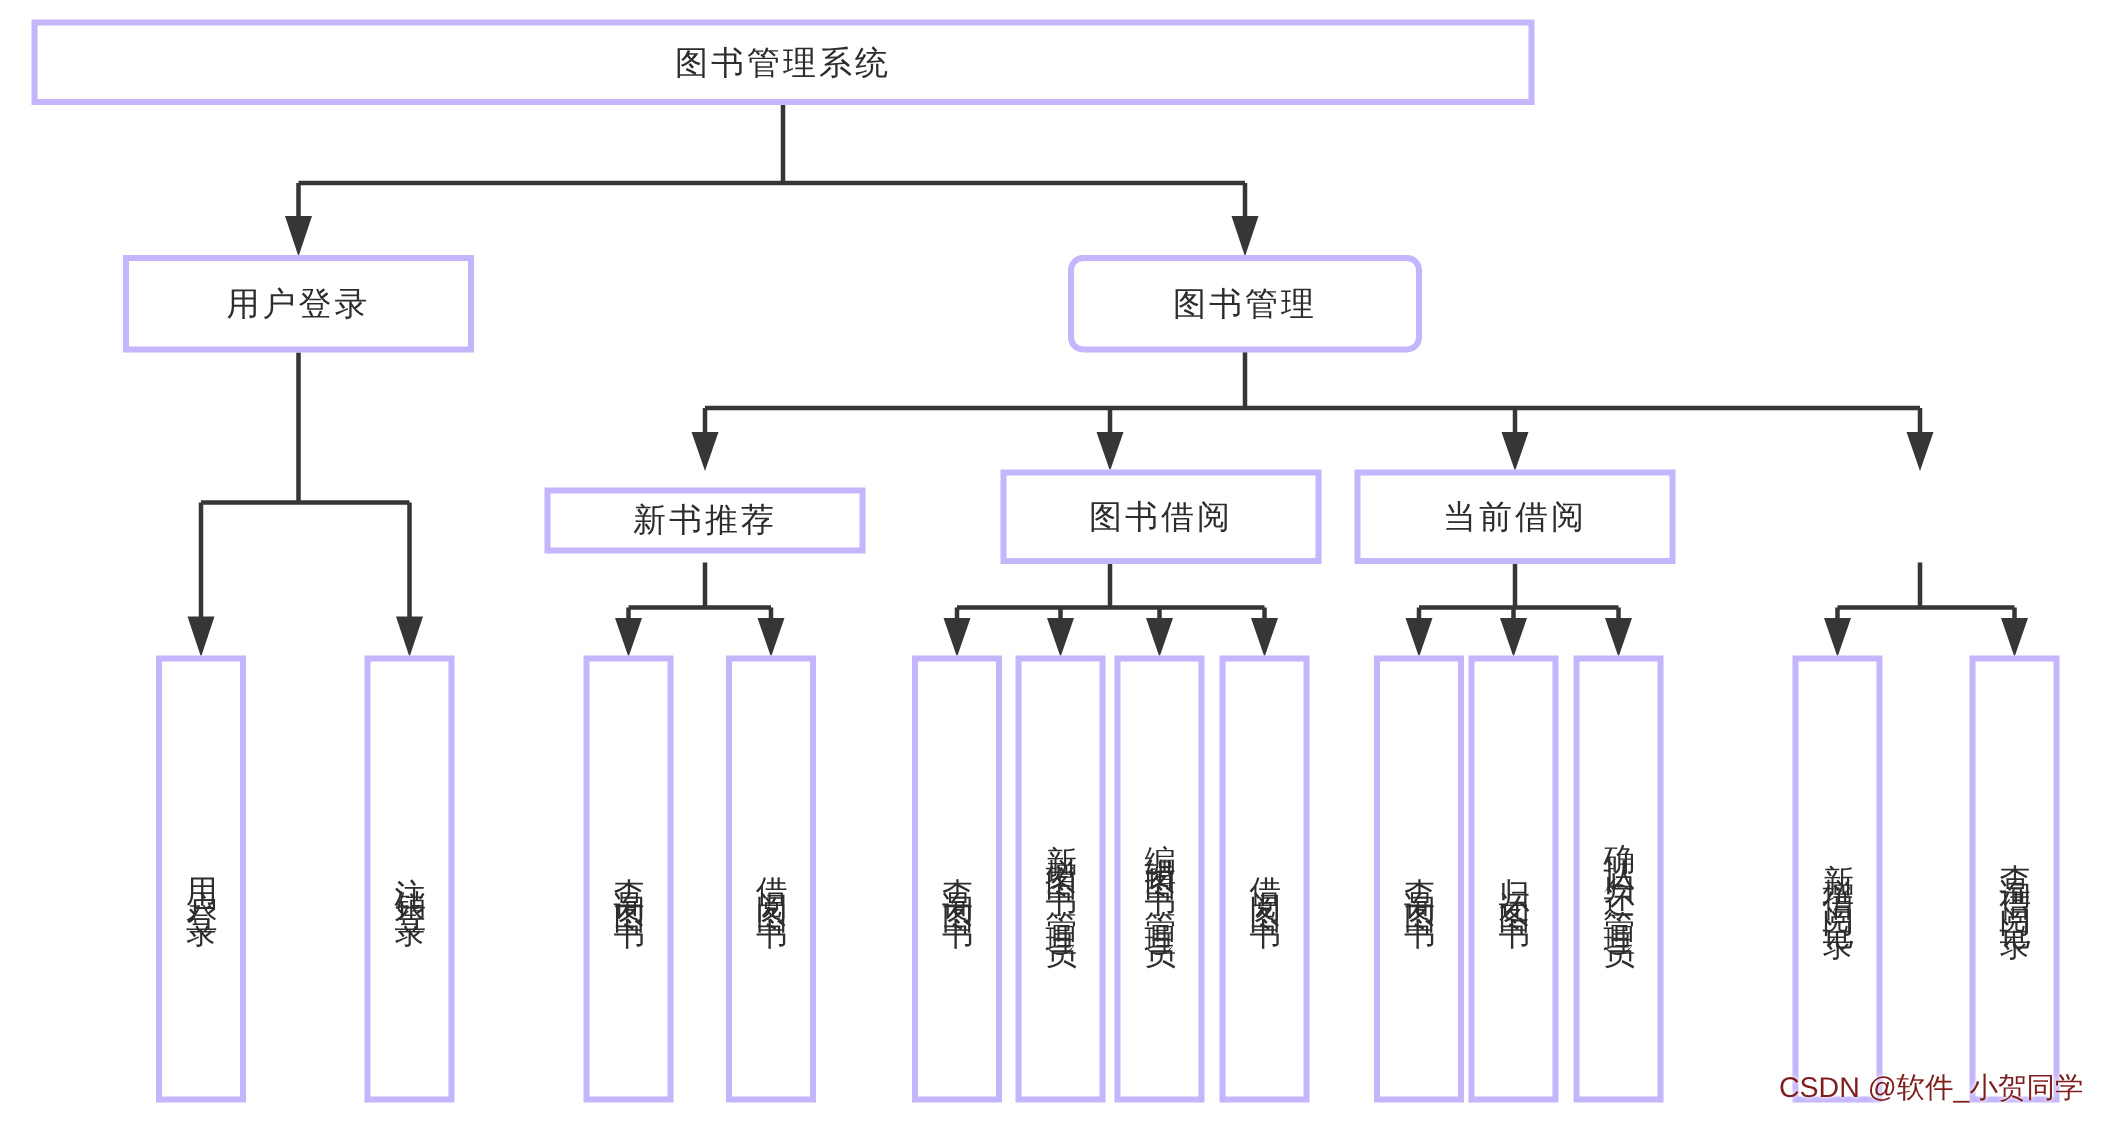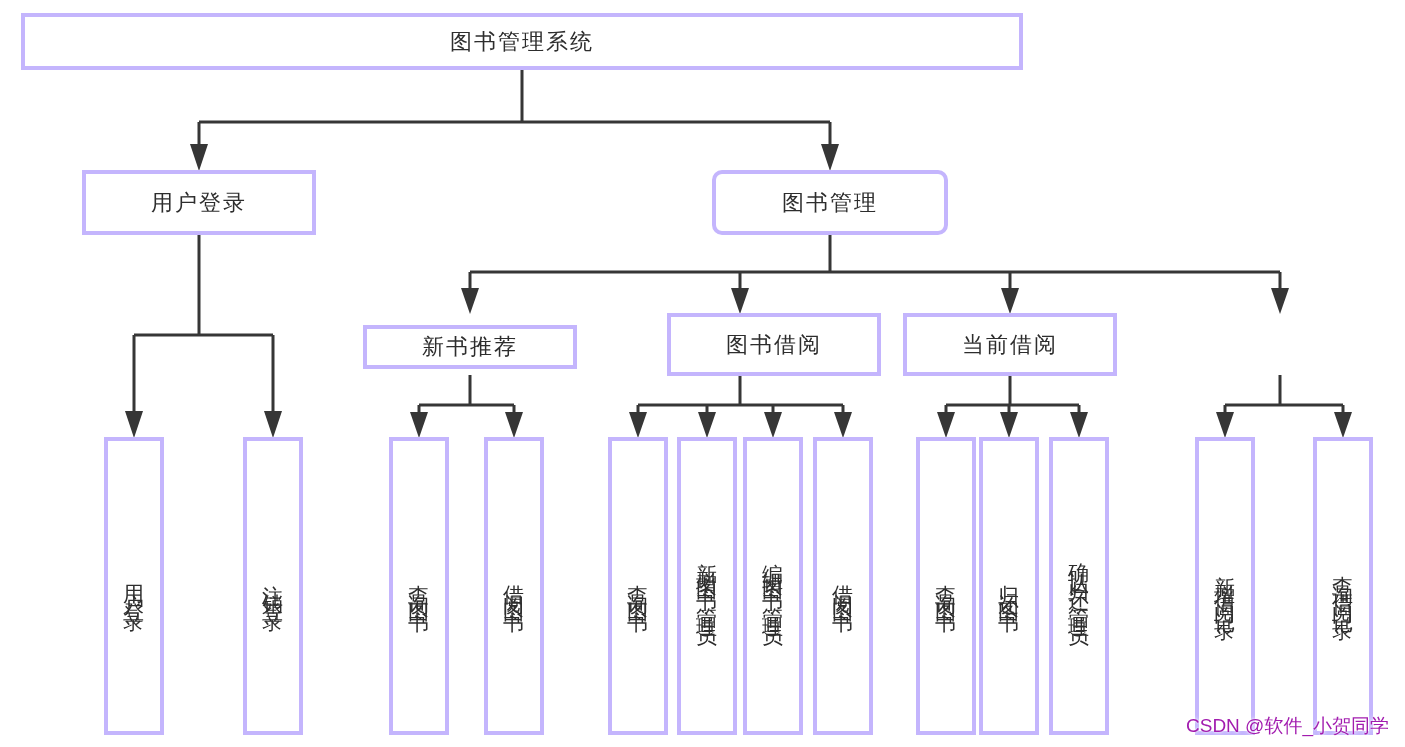--- a/index.html
+++ b/index.html
@@ -46,21 +46,21 @@
     color: #2d2d2d;
   }
   .watermark {
     position: absolute;
     left: 1186px;
     top: 712px;
     width: 212px;
     height: 28px;
     line-height: 28px;
     font-size: 19px;
-    color: #a21caf;
+    color: #7f1d1d;
     white-space: nowrap;
     z-index: 3;
     text-shadow: 0 0 2px #ffffff, 0 0 4px #ffffff;
   }
 </style>
 </head>
 <body>
 
 <div class="canvas">
 

